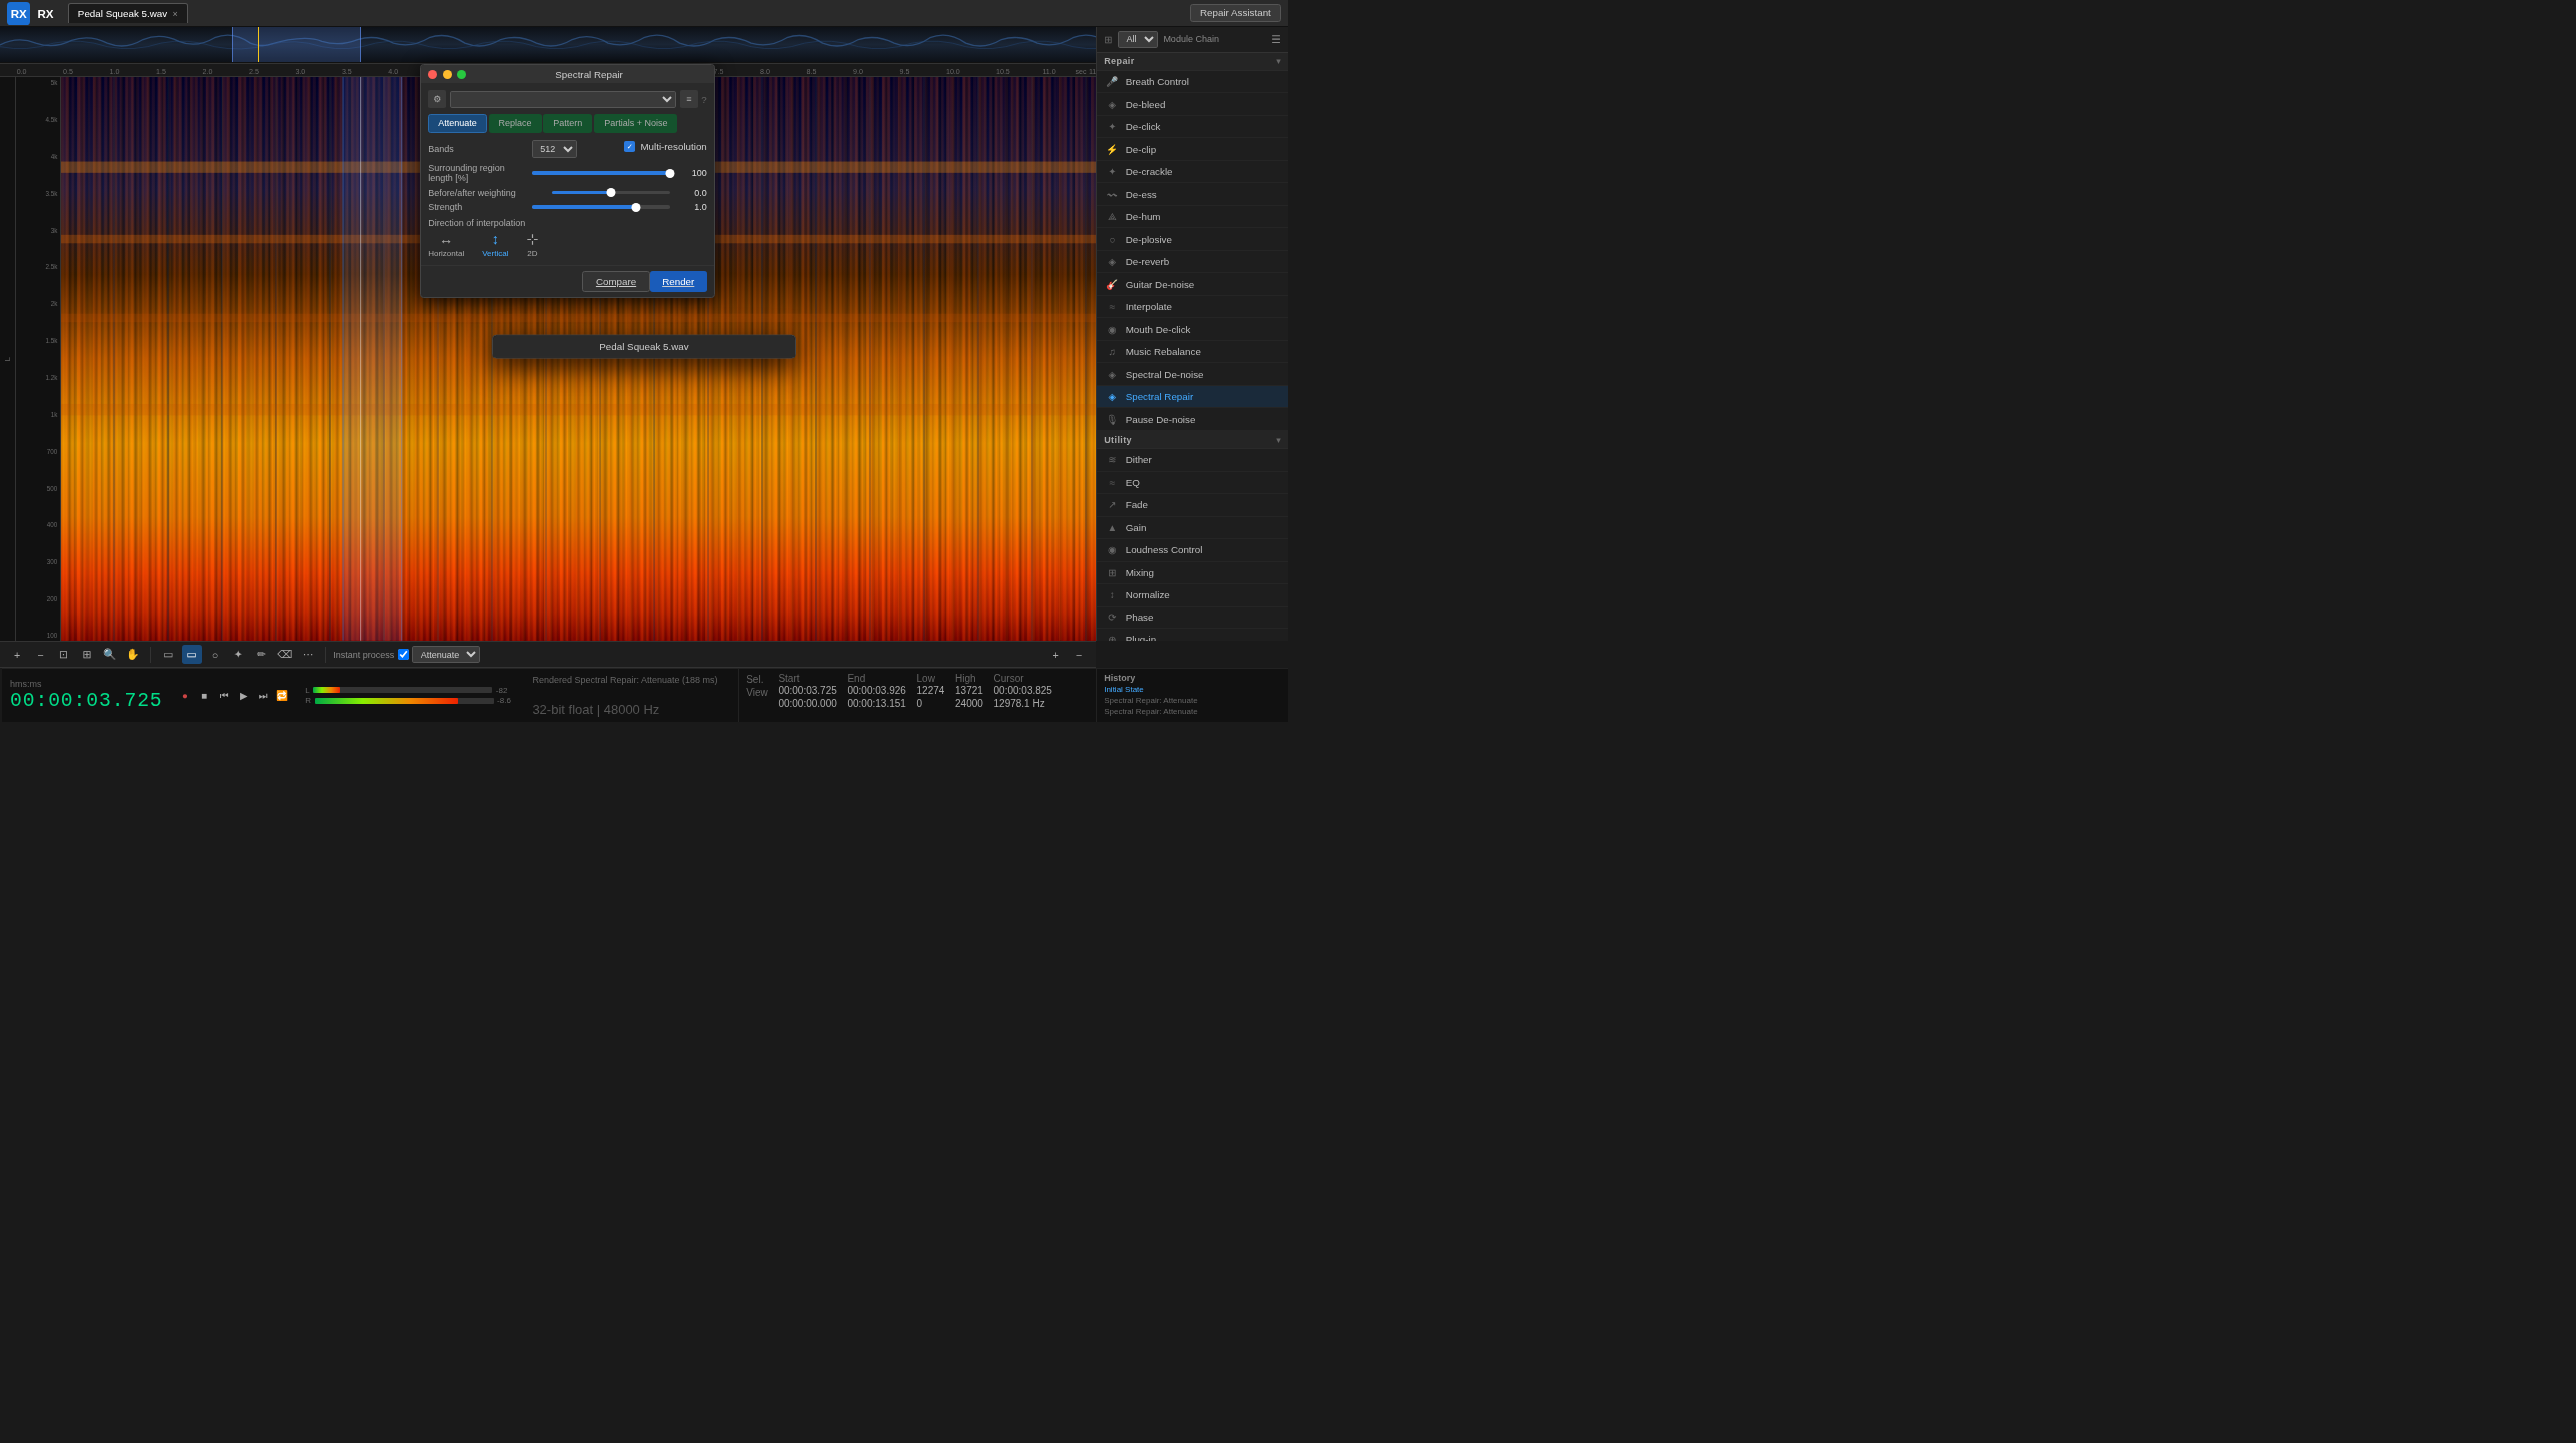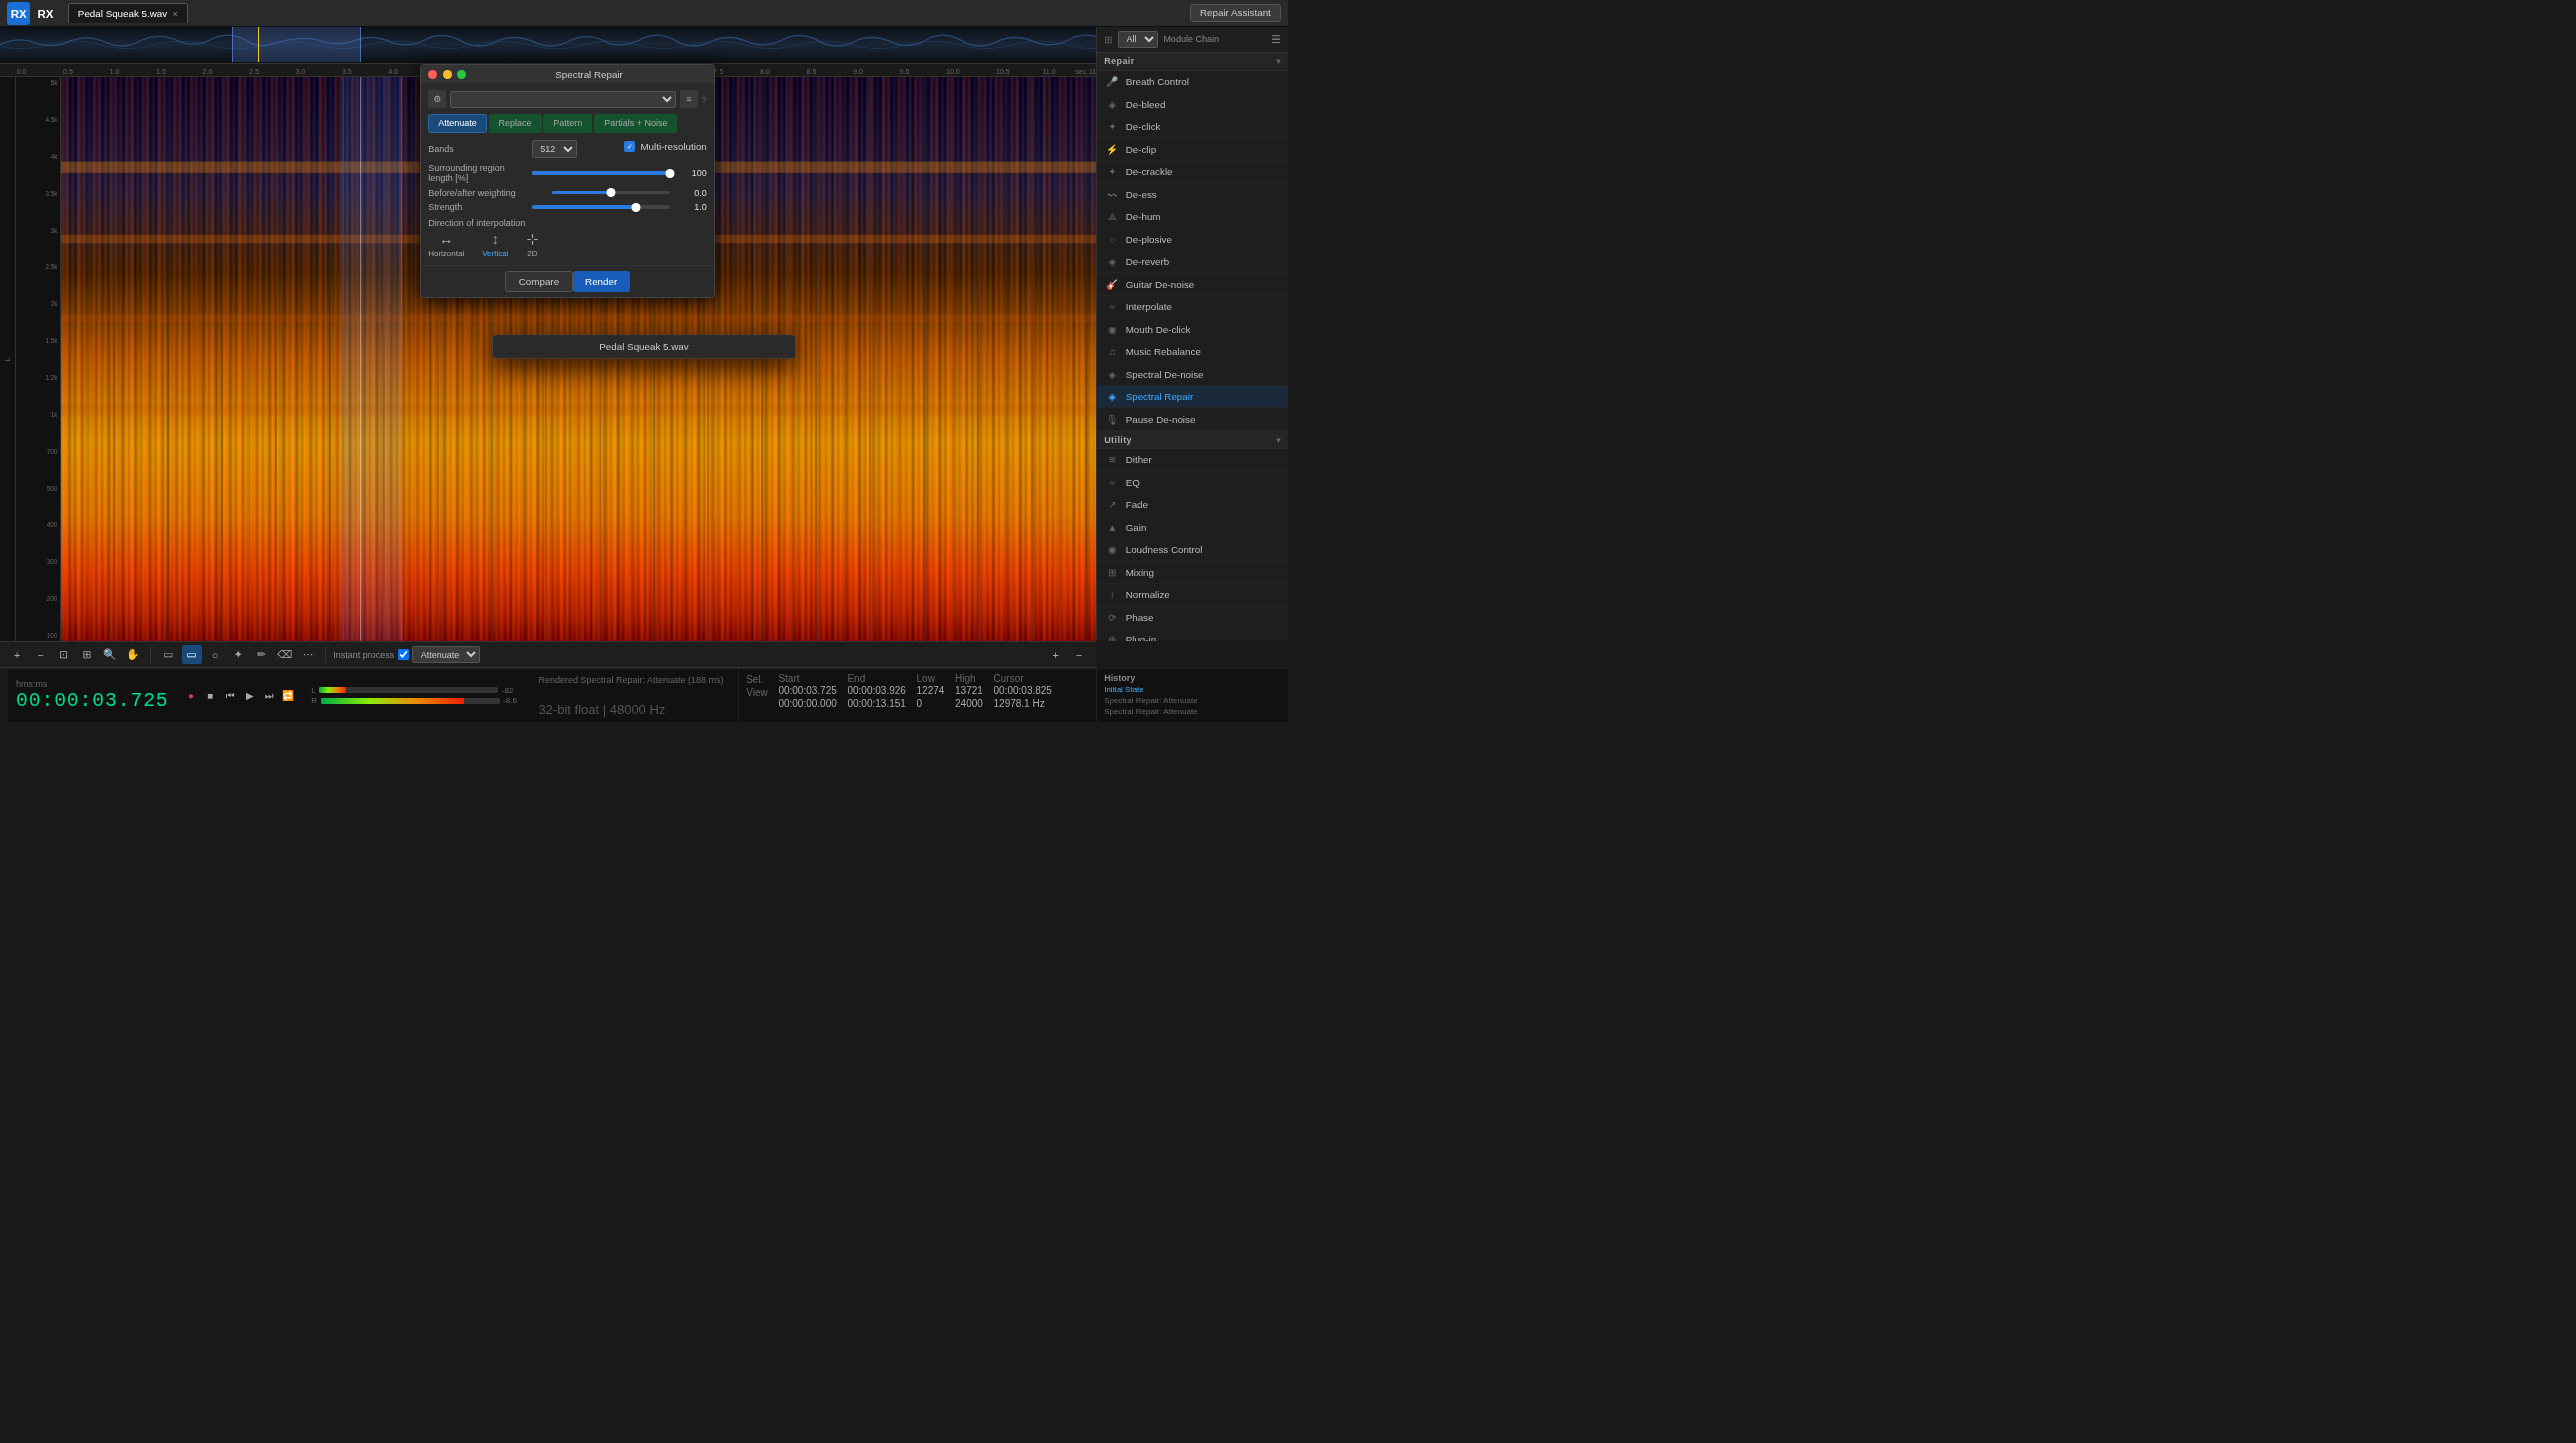--- a/index.html
+++ b/index.html
@@ -246,22 +246,23 @@
       display: flex; gap: 18px; align-items: center;
     }
     .interp-btn {
       display: flex; flex-direction: column; align-items: center; gap: 1.8px;
       cursor: pointer; font-size: 8px; color: #aaa;
     }
     .interp-btn.active { color: #4af; }
     .interp-icon { font-size: 14.3px; }
 
     .panel-footer {
-      display: flex; justify-content: center; padding: 5.4px 7.2px;
+      display: flex; justify-content: flex-end; padding: 5.4px 7.2px;
       border-top: 0.9px solid #333;
+      text-decoration: underline;
     }
     .btn-compare, .btn-render {
       padding: 3.6px 12.5px;
       border-radius: 2.7px;
       font-size: 9.8px;
       cursor: pointer;
       border: none;
     }
     .btn-compare { background: #333; border: 0.9px solid #555; color: #ccc; }
     .btn-render { background: #1a5cba; color: #fff; }
@@ -377,21 +378,21 @@
       padding: 1.8px 3.6px; font-size: 9px; border-radius: 1.8px;
     }
     .zoom-control { margin-left: auto; display: flex; gap: 3.6px; align-items: center; }
 
     
     .status-bar {
       height: 54px;
       background: #111;
       border-top: 0.9px solid #222;
       position: absolute;
-      bottom: 0; left: 8px; right: 0;
+      bottom: 0; left: 2px; right: 0;
       display: flex; align-items: center;
       padding: 0 8px;
       gap: 14.3px;
     }
     .timecode {
       font-family: 'Courier New', monospace;
       font-size: 19.7px; color: #00dd88;
       letter-spacing: 0.9px;
     }
     .timecode-small { font-size: 9px; color: #666; }

